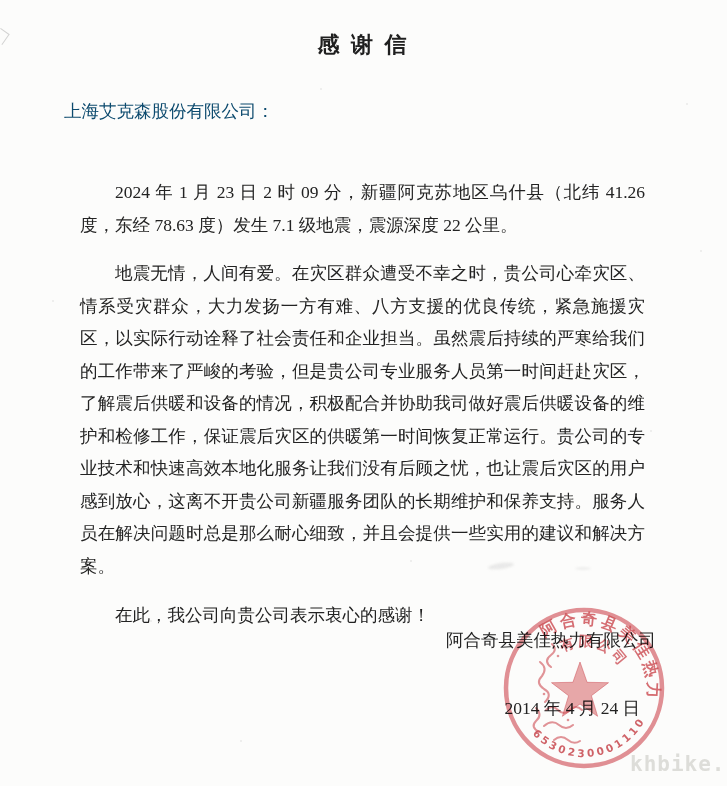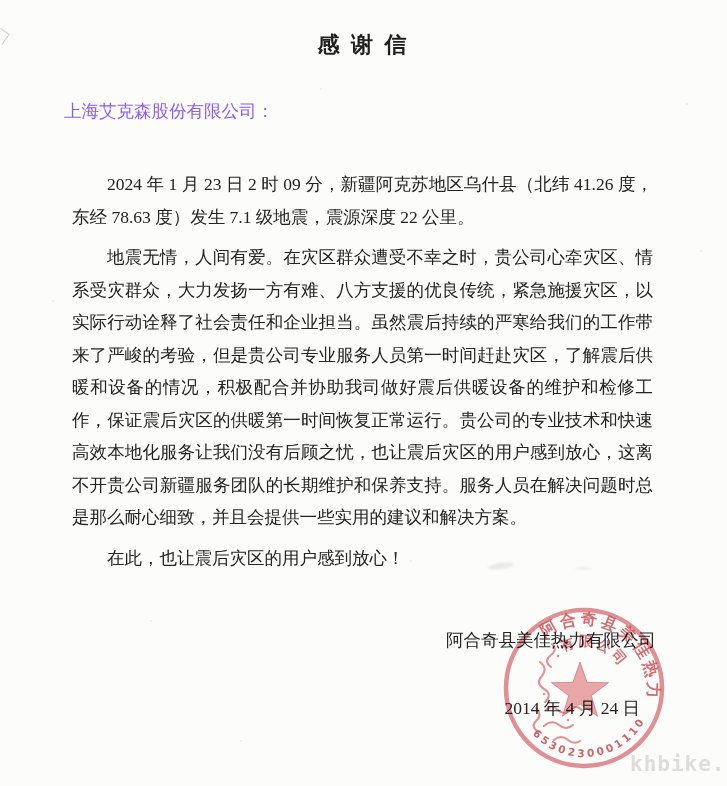--- a/index.html
+++ b/index.html
@@ -60,33 +60,33 @@
     font-size: 22px;
     font-weight: bold;
     letter-spacing: 3px;
     color: #1f1f1f;
     white-space: pre;
   }
   .recipient {
     position: absolute;
     left: 64px; top: 99px;
     font-size: 17.5px;
-    color: #8b5cf6;
+    color: #0c4a6e;
   }
   .body-text {
     position: absolute;
     left: 64px; top: 160px;
     width: 597px;
     font-size: 17.5px;
     line-height: 32.55px;
     text-align: justify;
     color: #232323;
   }
   .body-text p {
-    margin: 8px;
+    margin: 16px;
     text-indent: 35px;
   }
   .sig-company {
     position: absolute;
     top: 628px; right: 71px;
     font-size: 17.5px;
     color: #232323;
   }
   .sig-date {
     position: absolute;
@@ -141,21 +141,21 @@
   <div class="smudge"></div>
   <div class="smudge2"></div>
 
   <div class="doc-title">感 谢 信</div>
 
   <div class="recipient">上海艾克森股份有限公司：</div>
 
   <div class="body-text">
     <p>2024 年 1 月 23 日 2 时 09 分，新疆阿克苏地区乌什县（北纬 41.26 度，东经 78.63 度）发生 7.1 级地震，震源深度 22 公里。</p>
     <p>地震无情，人间有爱。在灾区群众遭受不幸之时，贵公司心牵灾区、情系受灾群众，大力发扬一方有难、八方支援的优良传统，紧急施援灾区，以实际行动诠释了社会责任和企业担当。虽然震后持续的严寒给我们的工作带来了严峻的考验，但是贵公司专业服务人员第一时间赶赴灾区，了解震后供暖和设备的情况，积极配合并协助我司做好震后供暖设备的维护和检修工作，保证震后灾区的供暖第一时间恢复正常运行。贵公司的专业技术和快速高效本地化服务让我们没有后顾之忧，也让震后灾区的用户感到放心，这离不开贵公司新疆服务团队的长期维护和保养支持。服务人员在解决问题时总是那么耐心细致，并且会提供一些实用的建议和解决方案。</p>
-    <p>在此，也让震后灾区的用户感到放心！</p>
+    <p>在此，我公司向贵公司表示衷心的感谢！</p>
   </div>
 
   <div class="sig-company">阿合奇县美佳热力有限公司</div>
 
   <div class="sig-date">2014 年 4 月 24 日</div>
 
   <svg class="seal" viewBox="0 0 180 180">
     <defs>
       <path id="arcCompanyPath" d="M 48.9 41.0 A 64 64 0 0 1 153.0 101.1" fill="none"></path>
       <path id="arcInnerPath" d="M 65.9 55.6 A 42 42 0 0 1 128.1 72.3" fill="none"></path>

